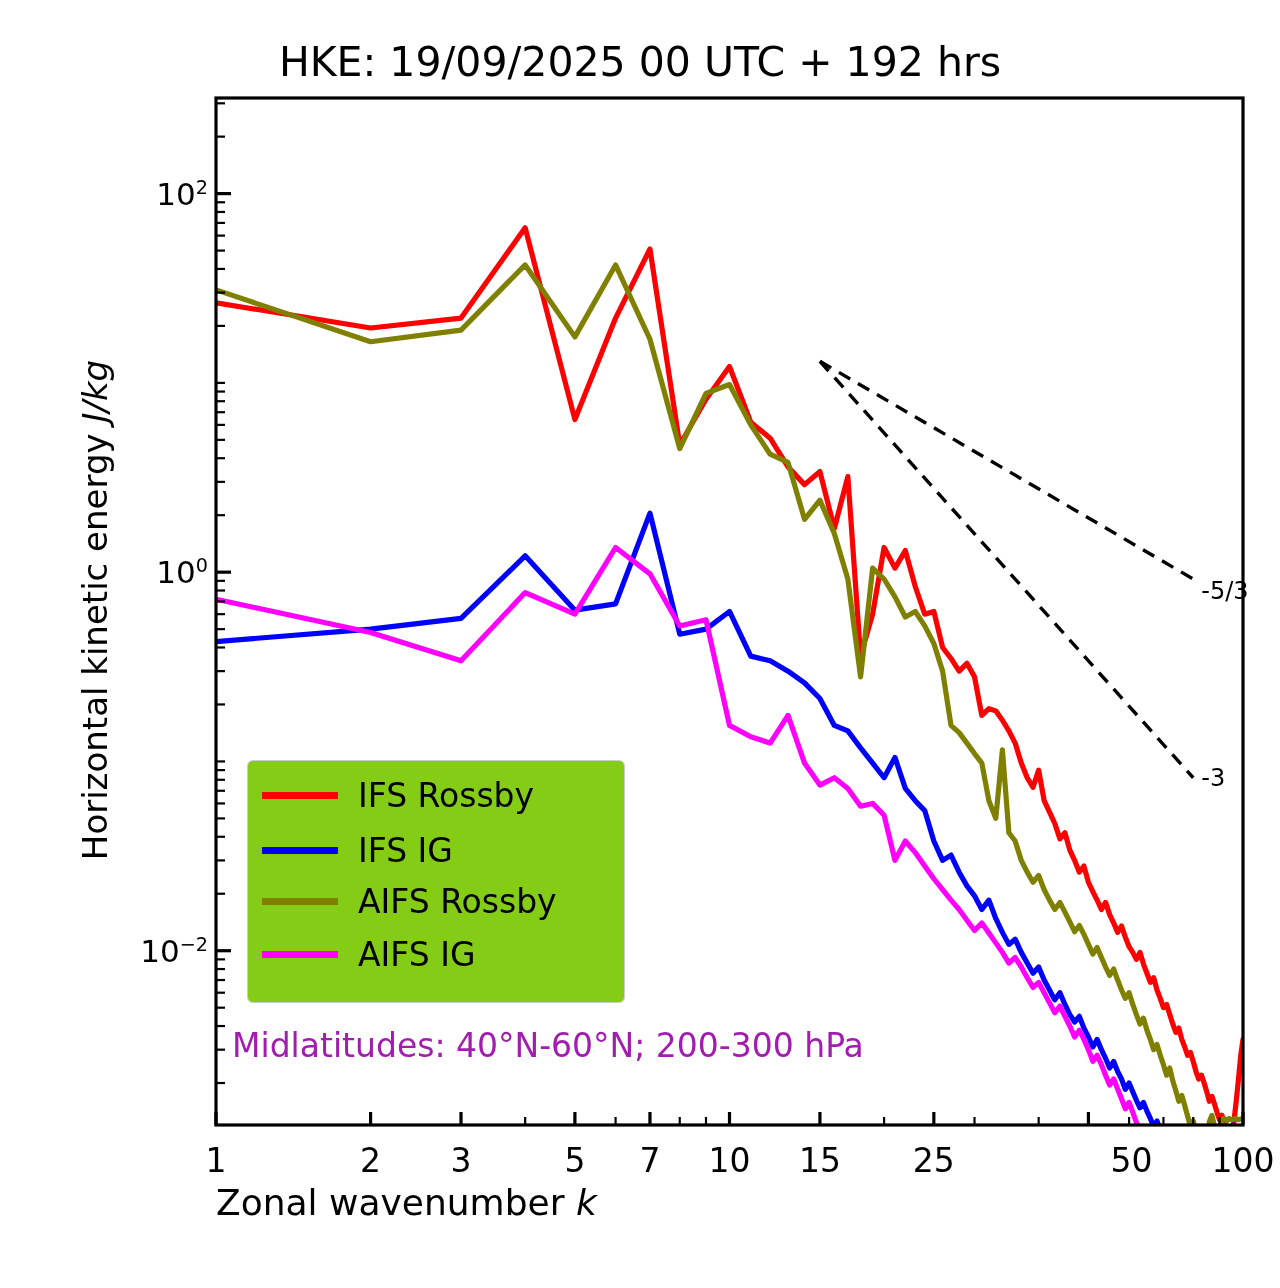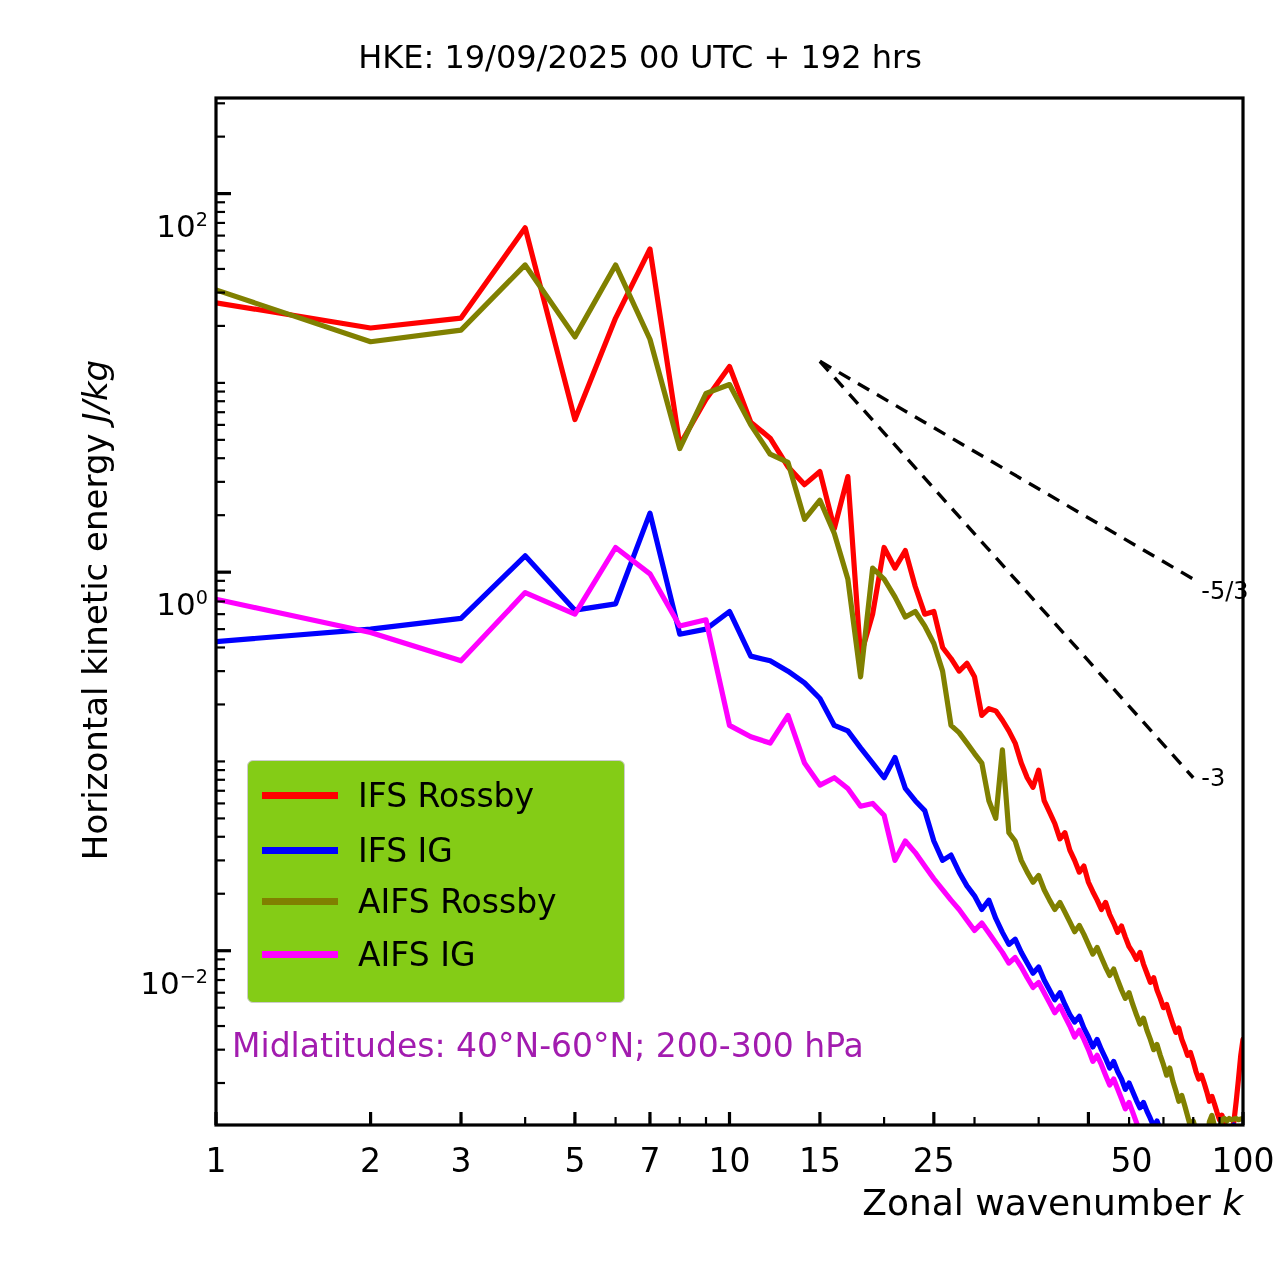--- a/index.html
+++ b/index.html
@@ -2,43 +2,43 @@
 <html><head>
 <meta charset="utf-8">
 <style>
   html,body{margin:0;padding:0;background:#ffffff;}
   body{width:1280px;height:1288px;overflow:hidden;
        font-family:"DejaVu Sans","Liberation Sans",sans-serif;}
   #root{position:relative;width:1280px;height:1288px;background:#fff;}
 
   #chart-title{
     position:absolute;left:0;top:38px;width:1280px;text-align:center;
-    font-size:32px;color:#000;letter-spacing:0px;white-space:nowrap;
+    font-size:41px;color:#000;letter-spacing:0px;white-space:nowrap;
   }
 
   #ylabel{
     position:absolute;
     left:-255px;top:590px;width:700px;
     transform:rotate(-90deg);
     transform-origin:center center;
     text-align:center;font-size:34px;color:#000;white-space:nowrap;
   }
   #ylabel .it{font-style:italic;}
 
   #xlabel{
-    position:absolute;left:216px;top:1182px;width:1027px;text-align:right;
+    position:absolute;left:216px;top:1182px;width:1027px;text-align:left;
     font-size:36px;color:#000;white-space:nowrap;
   }
   #xlabel .it{font-style:italic;}
 
   #plotsvg{position:absolute;left:0;top:0;}
 
   .ytick-label{
     position:absolute;text-align:right;font-size:31px;color:#000;
-    white-space:nowrap;transform:translateY(-50%);margin-top:32px;
+    white-space:nowrap;transform:translateY(-50%);
   }
   .ytick-label sup{font-size:0.62em;vertical-align:super;}
 
   .xtick-label{
     position:absolute;text-align:center;font-size:33px;color:#000;
     white-space:nowrap;transform:translateX(-50%);
   }
 
   #legend-box{
     position:absolute;left:247px;top:760px;width:378px;height:243px;

